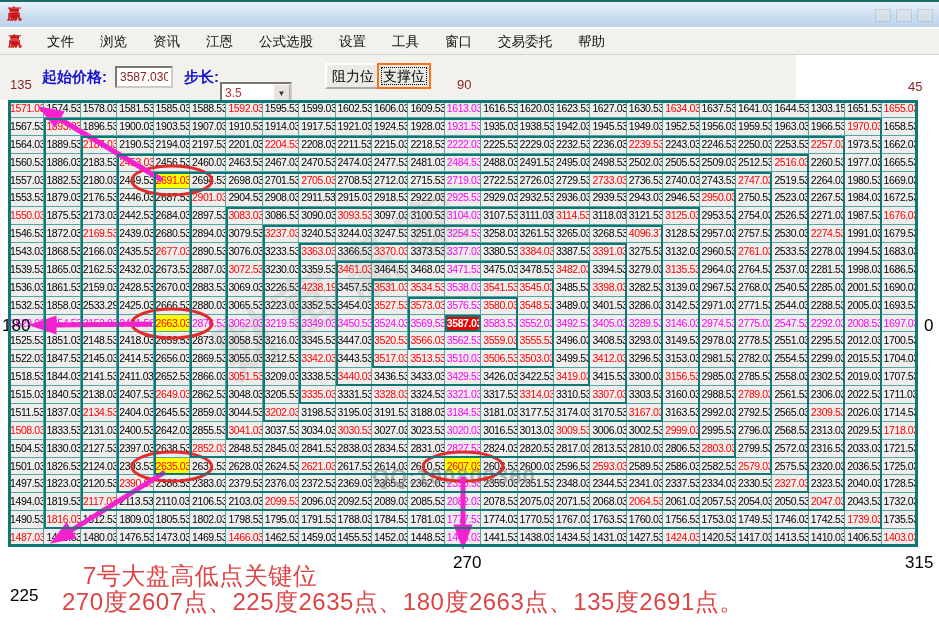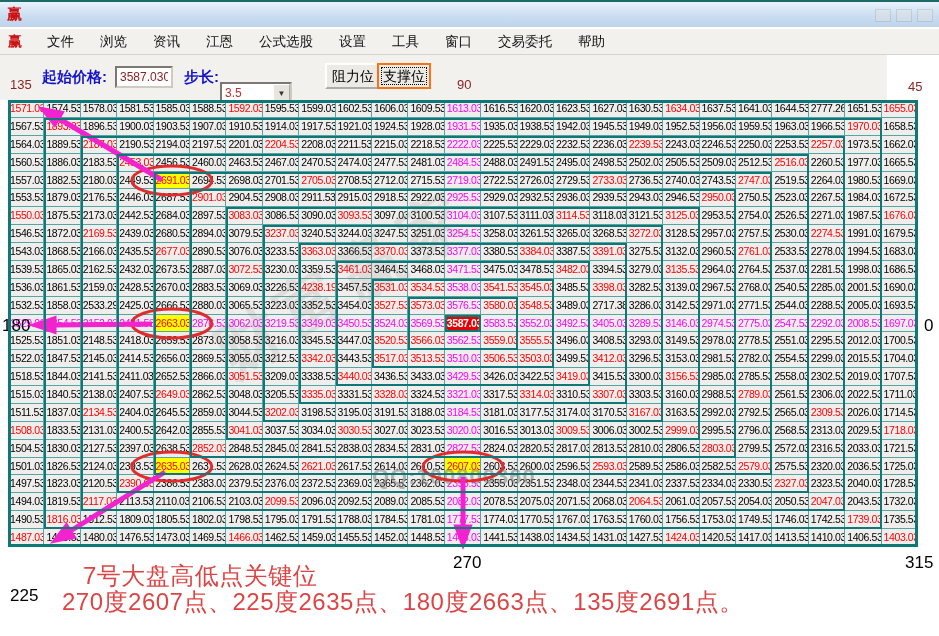--- a/index.html
+++ b/index.html
@@ -15,21 +15,21 @@
   .win-controls { position:absolute; right:6px; top:7px; display:flex; gap:5px; opacity:.35; }
   .win-box { width:16px; height:13px; background:#e7e3de; border:1px solid #9aa4ad; }
 
   
   .menubar { position:absolute; left:0; top:29px; width:939px; height:26px; background:#f2f1ee;
     border-bottom:1px solid #d6d3cd; display:flex; align-items:center; font-size:13.5px; color:#111; }
   .menu-logo { color:#cc1111; font-weight:bold; font-size:14px; margin:0 12px 0 8px; }
   .menu-item { padding:0 13px; cursor:default; }
 
   
-  .toolbar { position:absolute; left:0; top:55px; width:887px; height:45px; background:#f2f1ee; }
+  .toolbar { position:absolute; left:0; top:55px; width:796px; height:45px; background:#f2f1ee; }
   .angle-lb { position:absolute; color:#8b2525; font-size:13px; }
   .lbl-blue { position:absolute; color:#1414cc; font-weight:bold; font-size:15px; top:13px; }
   .tb-input { position:absolute; top:11px; height:22px; background:#fff; border:2px inset #cfcac2;
     font-size:12px; color:#8b2222; padding:2px 3px; font-family:"Liberation Sans",sans-serif; }
   .combo { position:absolute; left:220px; top:11px; width:72px; height:22px; background:#fff;
     border:2px inset #cfcac2;margin-top:16px; }
   .combo-val { position:absolute; left:3px; top:2px; font-size:12px; color:#c03030; }
   .combo-btn { position:absolute; right:0; top:0; width:17px; height:18px; background:#e8e4df;
     border:1px outset #fff; font-size:8px; color:#333; text-align:center; line-height:17px; }
   .tb-btn { position:absolute; top:8px; height:26px; background:#eceae5; border:2px outset #fff;
@@ -121,21 +121,21 @@
     <div class="cell c-mag">1613.03</div>
     <div class="cell">1616.53</div>
     <div class="cell">1620.03</div>
     <div class="cell">1623.53</div>
     <div class="cell">1627.03</div>
     <div class="cell">1630.53</div>
     <div class="cell c-red">1634.03</div>
     <div class="cell">1637.53</div>
     <div class="cell">1641.03</div>
     <div class="cell">1644.53</div>
-    <div class="cell">2777.26</div>
+    <div class="cell">1303.15</div>
     <div class="cell">1651.53</div>
     <div class="cell c-red">1655.03</div>
     <div class="cell">1567.53</div>
     <div class="cell c-red">1893.03</div>
     <div class="cell">1896.53</div>
     <div class="cell">1900.03</div>
     <div class="cell">1903.53</div>
     <div class="cell">1907.03</div>
     <div class="cell">1910.53</div>
     <div class="cell">1914.03</div>
@@ -291,21 +291,21 @@
     <div class="cell c-red">3237.03</div>
     <div class="cell">3240.53</div>
     <div class="cell">3244.03</div>
     <div class="cell">3247.53</div>
     <div class="cell">3251.03</div>
     <div class="cell c-mag">3254.53</div>
     <div class="cell">3258.03</div>
     <div class="cell">3261.53</div>
     <div class="cell">3265.03</div>
     <div class="cell">3268.53</div>
-    <div class="cell c-red">3272.03</div>
+    <div class="cell c-red">4096.37</div>
     <div class="cell">3128.53</div>
     <div class="cell">2957.03</div>
     <div class="cell">2757.53</div>
     <div class="cell">2530.03</div>
     <div class="cell c-red">2274.53</div>
     <div class="cell">1991.03</div>
     <div class="cell">1679.53</div>
     <div class="cell">1543.03</div>
     <div class="cell">1868.53</div>
     <div class="cell">2166.03</div>
@@ -390,21 +390,21 @@
     <div class="cell">3065.53</div>
     <div class="cell">3223.03</div>
     <div class="cell">3352.53</div>
     <div class="cell">3454.03</div>
     <div class="cell c-red">3527.53</div>
     <div class="cell c-red">3573.03</div>
     <div class="cell c-mag">3576.53</div>
     <div class="cell c-red">3580.03</div>
     <div class="cell c-red">3548.53</div>
     <div class="cell">3489.03</div>
-    <div class="cell">2717.38</div>
+    <div class="cell">3401.53</div>
     <div class="cell">3286.03</div>
     <div class="cell">3142.53</div>
     <div class="cell">2971.03</div>
     <div class="cell">2771.53</div>
     <div class="cell">2544.03</div>
     <div class="cell">2288.53</div>
     <div class="cell">2005.03</div>
     <div class="cell">1693.53</div>
     <div class="cell c-mag">1529.03</div>
     <div class="cell c-mag">1854.53</div>

